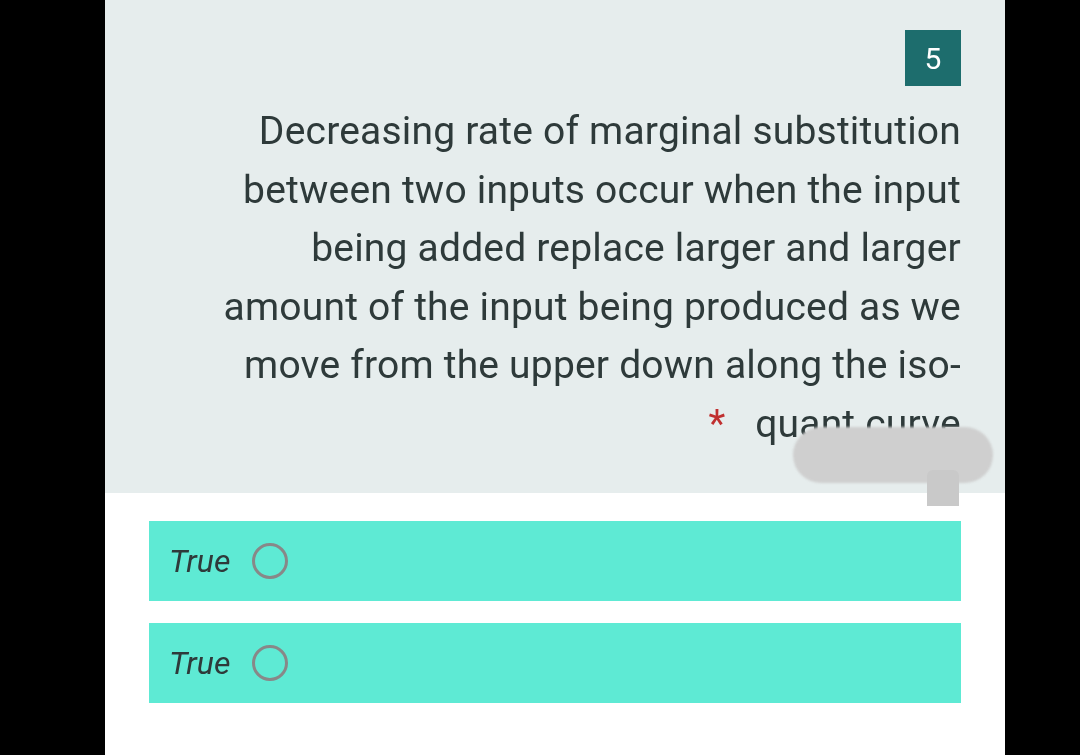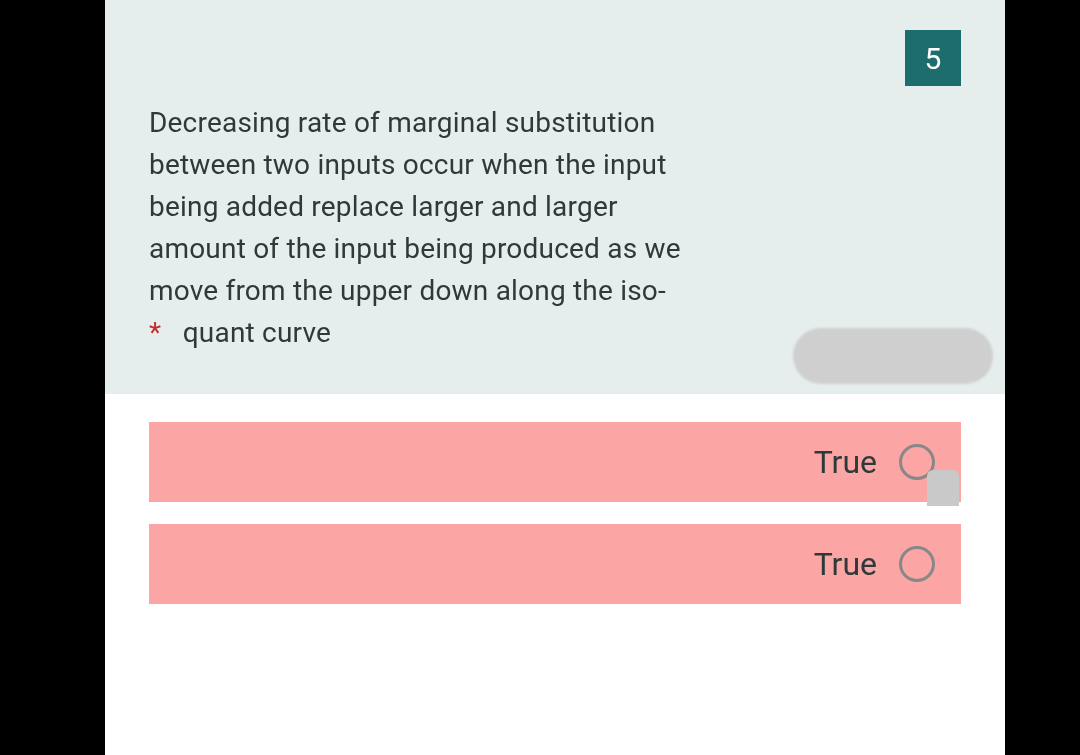--- a/index.html
+++ b/index.html
@@ -33,22 +33,23 @@
       font-size: 30px;
       font-weight: 400;
       width: 56px;
       height: 56px;
       display: flex;
       align-items: center;
       justify-content: center;
     }
     .question-text-wrap {
       margin-top: 72px;
+      text-align: right;
       color: #2e3a3a;
-      font-size: 28px;
+      font-size: 39px;
       line-height: 1.5;
       letter-spacing: 0.2px;
     }
     .question-text-wrap .req {
       color: #c03030;
     }
     .smudge {
       position: absolute;
       right: 12px;
       bottom: 10px;
@@ -56,27 +57,27 @@
       height: 56px;
       background: #cfcfcf;
       border-radius: 40px;
       filter: blur(1px);
     }
     .options-area {
       padding: 28px 44px 10px 44px;
       background: #ffffff;
     }
     .option-row {
-      background: #fca5a5;
+      background: #5eead4;
       height: 80px;
       display: flex;
       align-items: center;
-      justify-content: flex-end;
       padding: 0 26px 0 20px;
       margin-bottom: 22px;
+      font-style: italic;
     }
     .option-label {
       color: #2e3a3a;
       font-size: 32px;
       margin-right: 22px;
     }
     .radio-circle {
       width: 36px;
       height: 36px;
       border: 3px solid #888;

